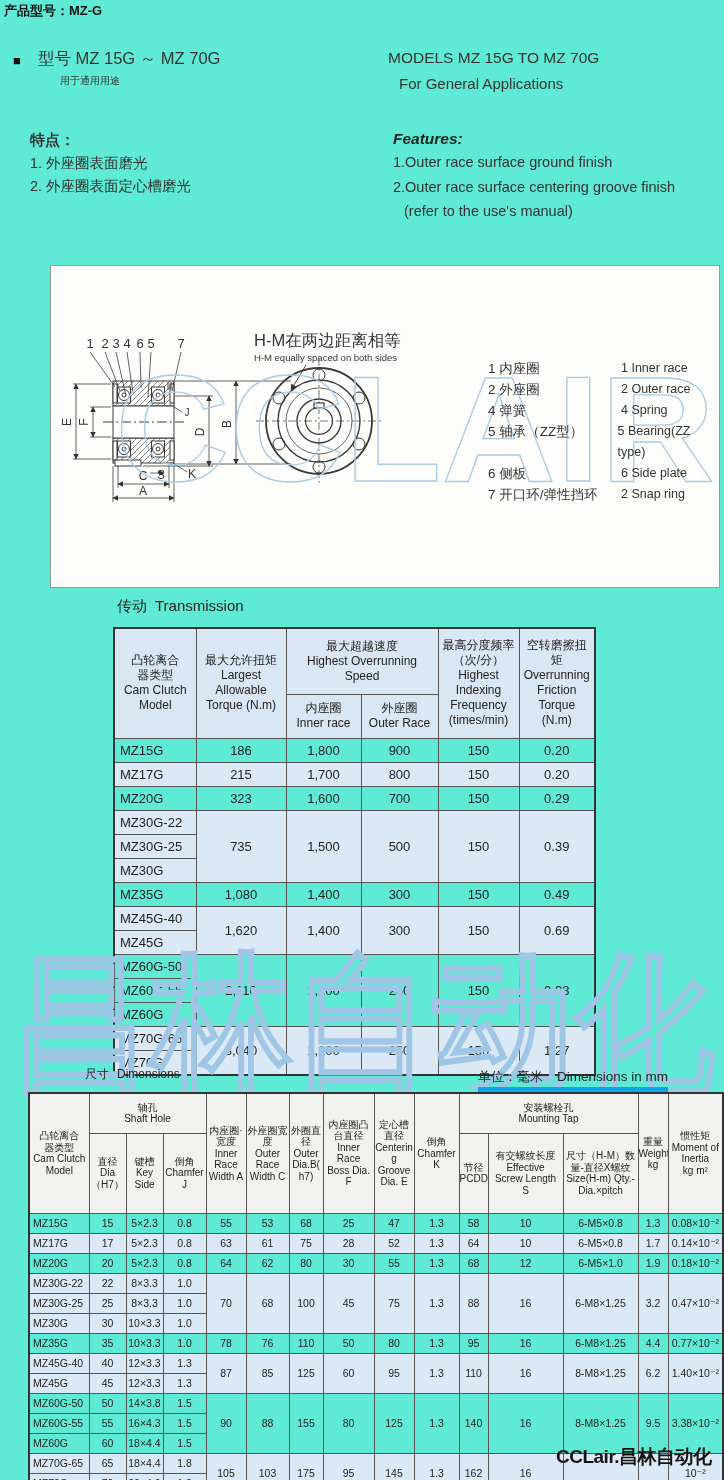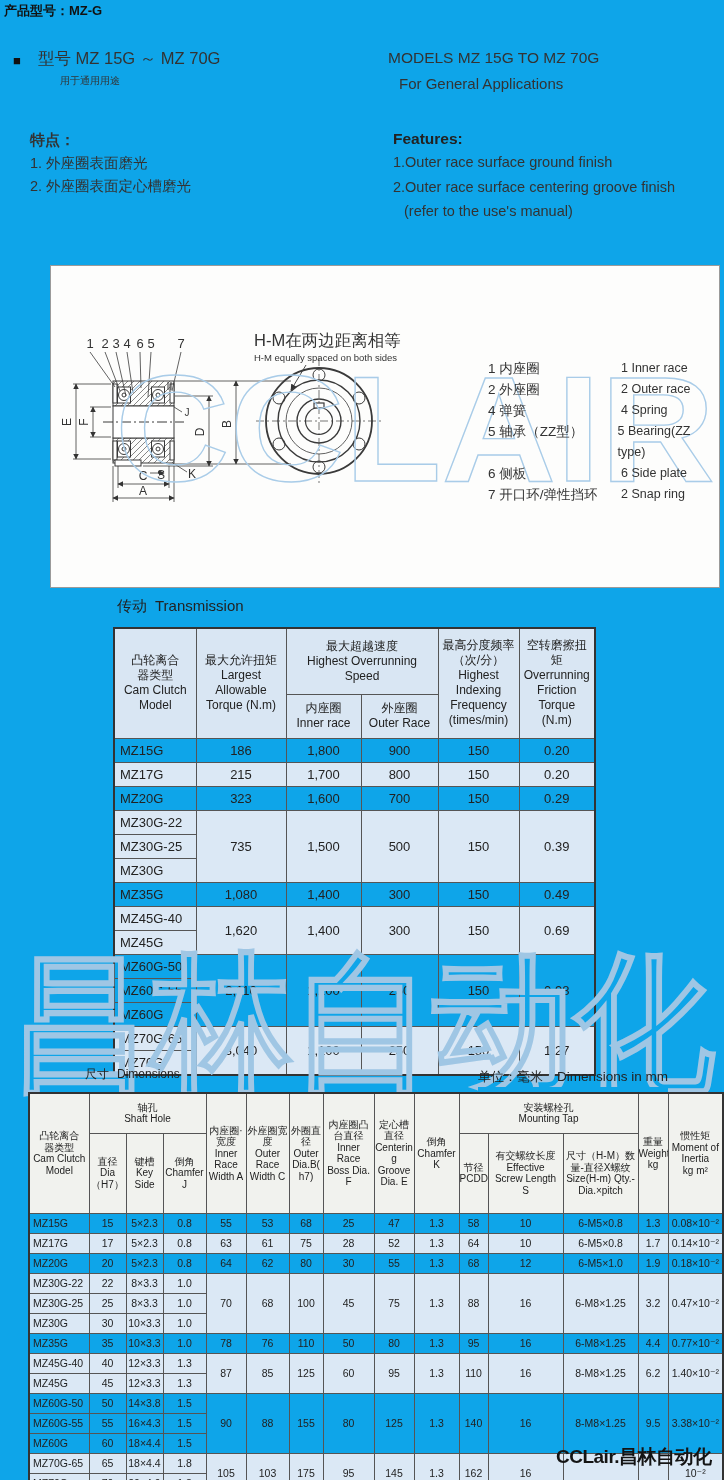--- a/index.html
+++ b/index.html
@@ -1,33 +1,33 @@
 <!DOCTYPE html>
 <html><head>
 <meta charset="utf-8">
 <style>
   html,body{margin:0;padding:0;background:#e8e8e8;}
-  .page{position:relative;width:724px;height:1480px;background:#0ea5e9;overflow:hidden;
+  .page{position:relative;width:724px;height:1480px;background:#5eead4;overflow:hidden;
         font-family:"Liberation Sans","DejaVu Sans",sans-serif;color:#222;}
   .abs{position:absolute;}
   .pre{white-space:pre-line;margin-top:29px;}
 
   
   .product-code{left:4px;top:2px;font-size:13px;font-weight:bold;color:#111;}
   .bullet{left:13px;top:53px;font-size:13px;color:#111;}
   .model-range-zh{left:38px;top:48px;font-size:16.5px;color:#333;}
   .purpose-zh{left:60px;top:74px;font-size:10px;color:#333;}
   .model-range-en{left:388px;top:49px;font-size:15.5px;color:#333;}
   .purpose-en{left:399px;top:75px;font-size:15px;color:#333;}
 
   
   .feat-title-zh{left:30px;top:131px;font-size:15px;color:#333;font-weight:600;}
   .feat-zh-1{left:30px;top:154px;font-size:14.5px;color:#333;}
   .feat-zh-2{left:30px;top:177px;font-size:14.5px;color:#333;}
-  .feat-title-en{left:393px;top:130px;font-size:15.5px;font-weight:bold;color:#222;}
+  .feat-title-en{left:393px;top:130px;font-size:15.5px;font-weight:bold;color:#222;font-style:italic;}
   .feat-en-1{left:393px;top:154px;font-size:14.5px;color:#333;}
   .feat-en-2{left:393px;top:179px;font-size:14.5px;color:#333;}
   .feat-en-3{left:404px;top:203px;font-size:14.5px;color:#333;}
 
   
   .diagram-box{left:50px;top:265px;width:668px;height:321px;border:1px solid #9a9a9a;background:#fdfdfc;}
   .legend{left:437px;top:92px;font-size:13.5px;color:#333;line-height:21px;}
   .legend-row{display:flex;}
   .legend-zh{width:133px;}
   .legend-en{font-size:12.5px;}

